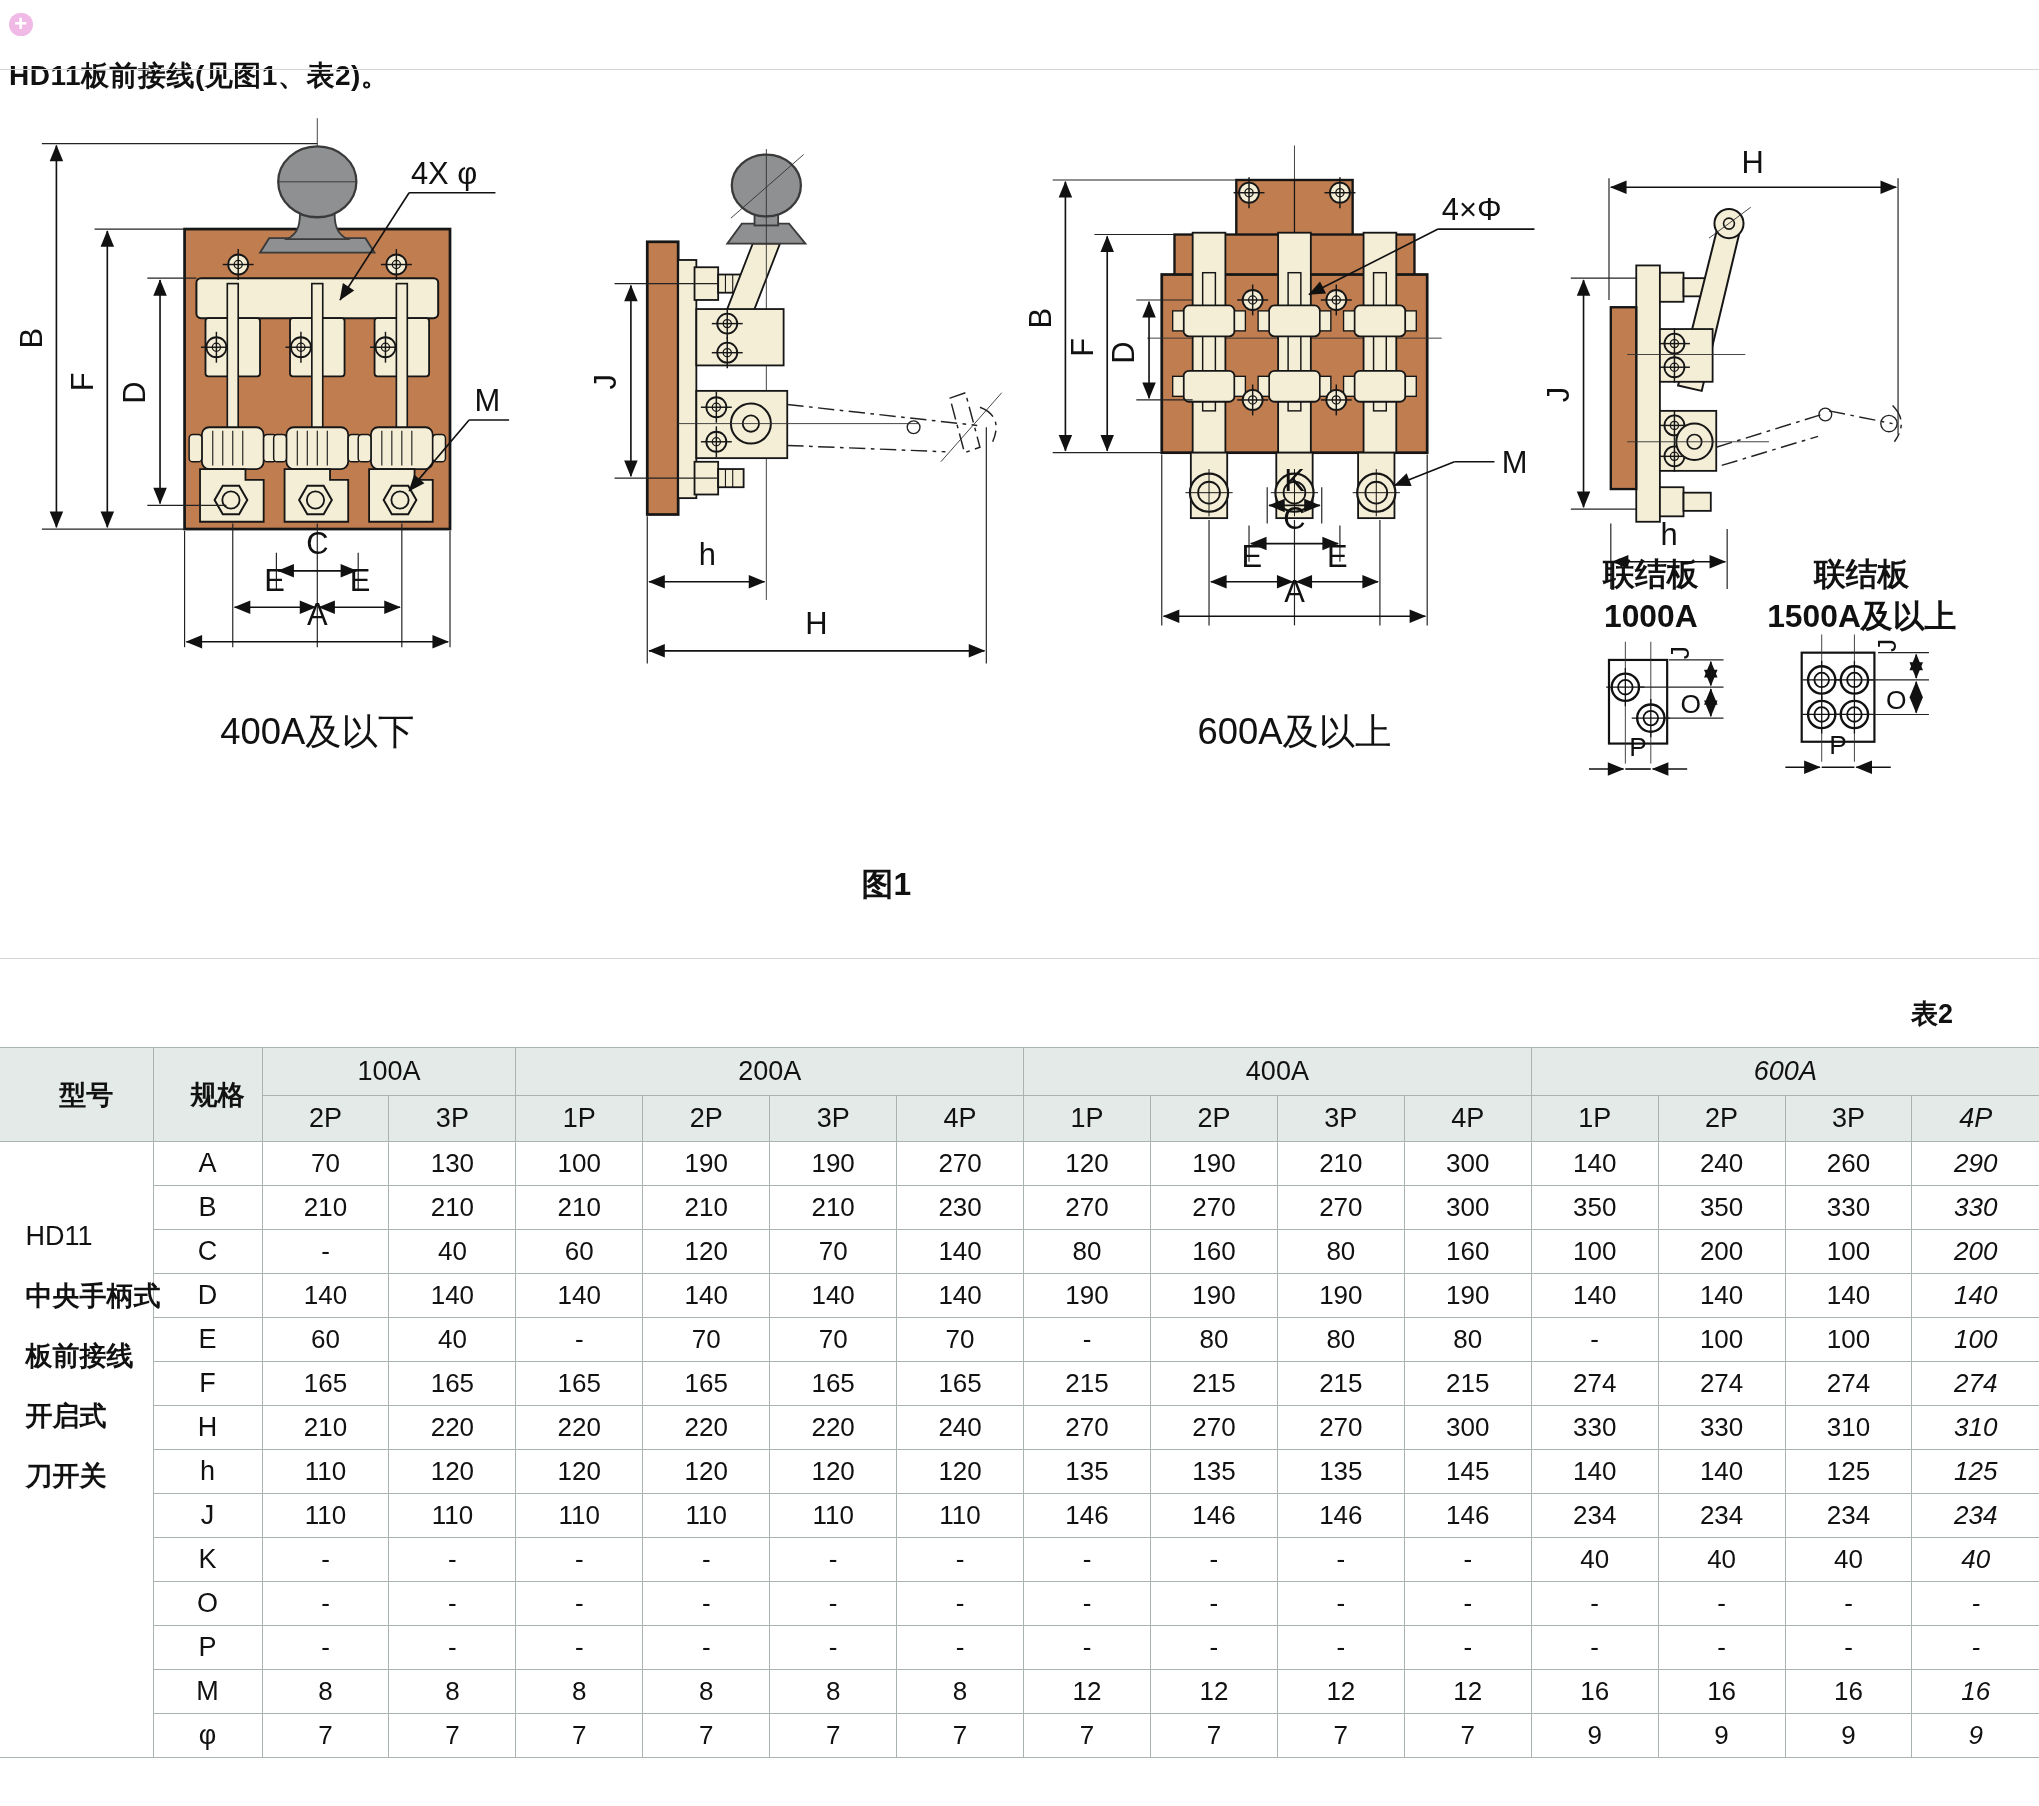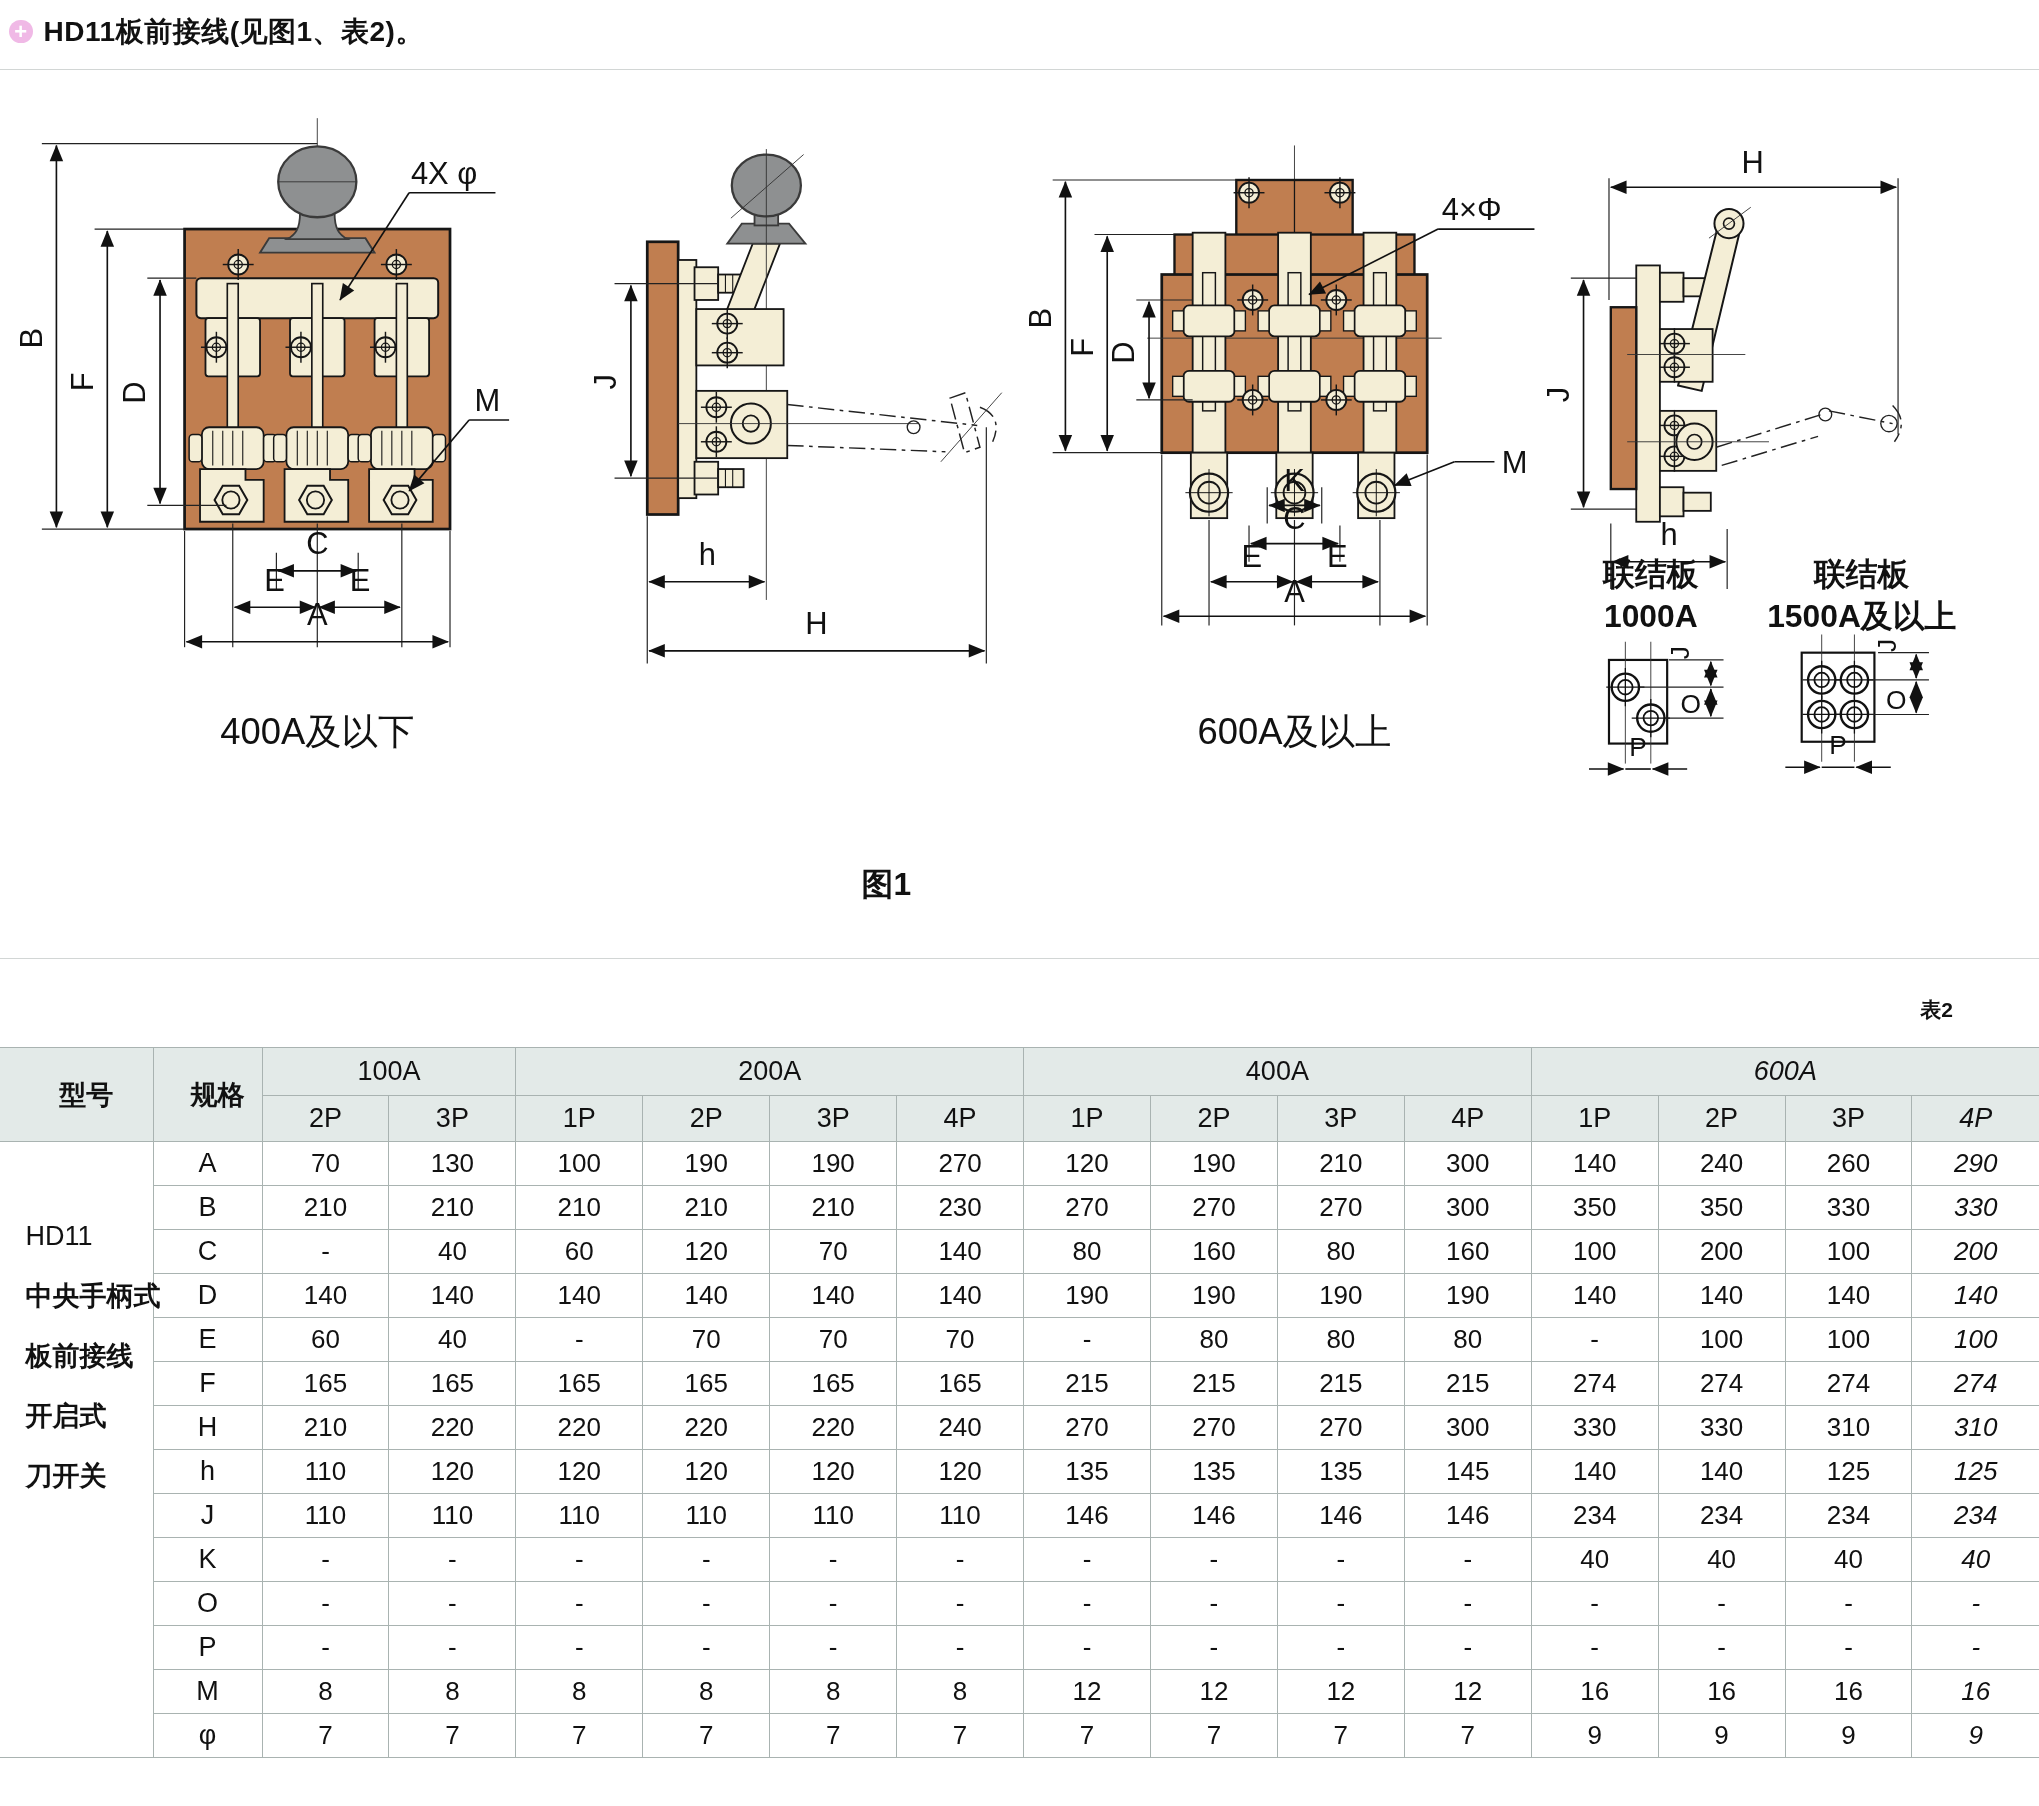--- a/index.html
+++ b/index.html
@@ -2,36 +2,36 @@
 <html style="font-size:14.5px"><head>
 <meta charset="utf-8">
 <style>
   html,body{margin:0;padding:0;}
   body{
     width:2039px;height:1806px;position:relative;background:#ffffff;
     font-family:"Liberation Sans","DejaVu Sans",sans-serif;color:#111;
     overflow:hidden;
   }
   
-  .page-header{position:absolute;left:9px;top:12.7px;display:flex;align-items:center;gap:11px;}
+  .page-header{position:absolute;left:9px;top:12.7px;display:flex;gap:21px;flex-direction:column;}
   .plus-dot{width:23.6px;height:23.6px;border-radius:50%;background:#f0b9e6;color:#ffffff;
     display:flex;align-items:center;justify-content:center;flex:0 0 auto;}
   .plus-dot::before{content:"+";font-size:22px;font-weight:700;line-height:1;}
   .page-title{font-size:28px;font-weight:700;letter-spacing:0.5px;}
   .rule{position:absolute;left:0;width:2039px;height:0;border-top:1.8px solid #d2d6d5;}
   .rule-top{top:69px;}
   .rule-mid{top:958px;}
   
   .fig-svg{position:absolute;left:0;top:0;}
   .dimtxt{font-size:34px;fill:#111;}
   .captxt{font-size:40px;fill:#111;}
   .smalltxt{font-size:29px;fill:#111;}
   .figcap{font-size:35px;font-weight:700;fill:#111;}
   
-  .table-caption{position:absolute;top:996px;right:86px;font-size:21px;font-weight:700;
+  .table-caption{position:absolute;top:996px;right:86px;font-size:27px;font-weight:700;
     data-name:table-caption;}
   table.spec{position:absolute;left:0;top:1047px;width:2039px;table-layout:fixed;
     border-collapse:collapse;font-size:26px;}
   table.spec col.c-model{width:153px;}
   table.spec col.c-spec{width:109px;}
   table.spec th,table.spec td{border:0.9px solid #a9b3b1;text-align:center;padding:0;}
   table.spec thead th{background:#e3eae8;font-weight:400;font-size:27px;}
   table.spec thead tr.gr th{height:47px;}
   table.spec thead tr.sub th{height:45px;}
   table.spec thead th.model-h,table.spec thead th.spec-h{font-weight:700;padding-left:20px;}

